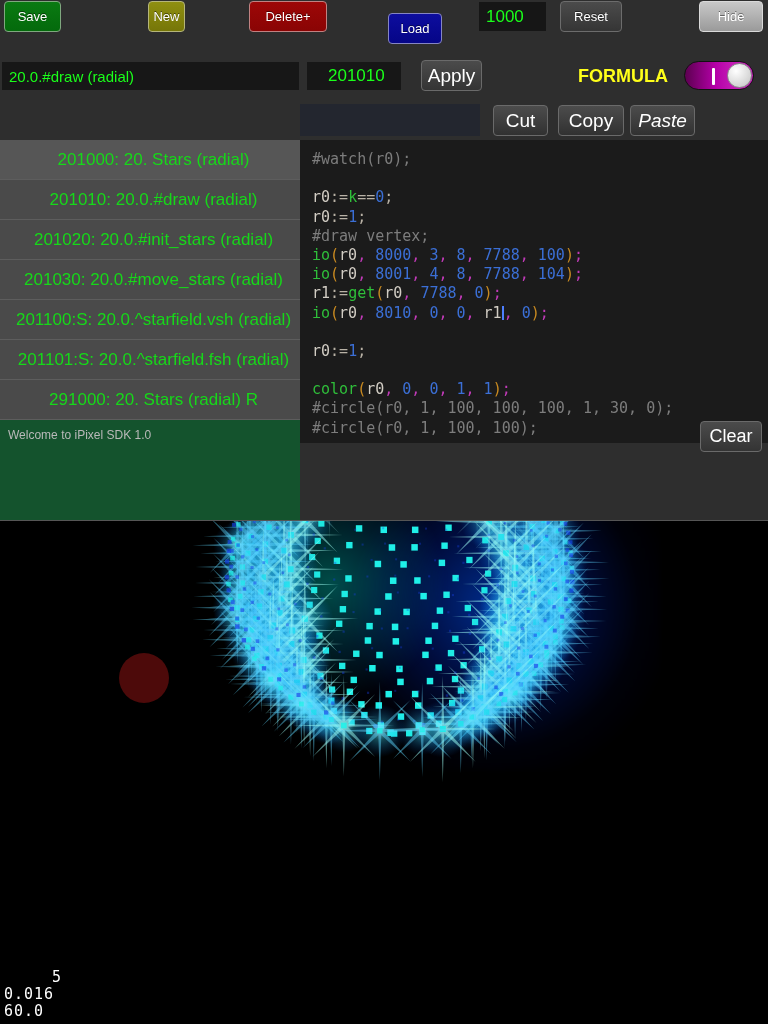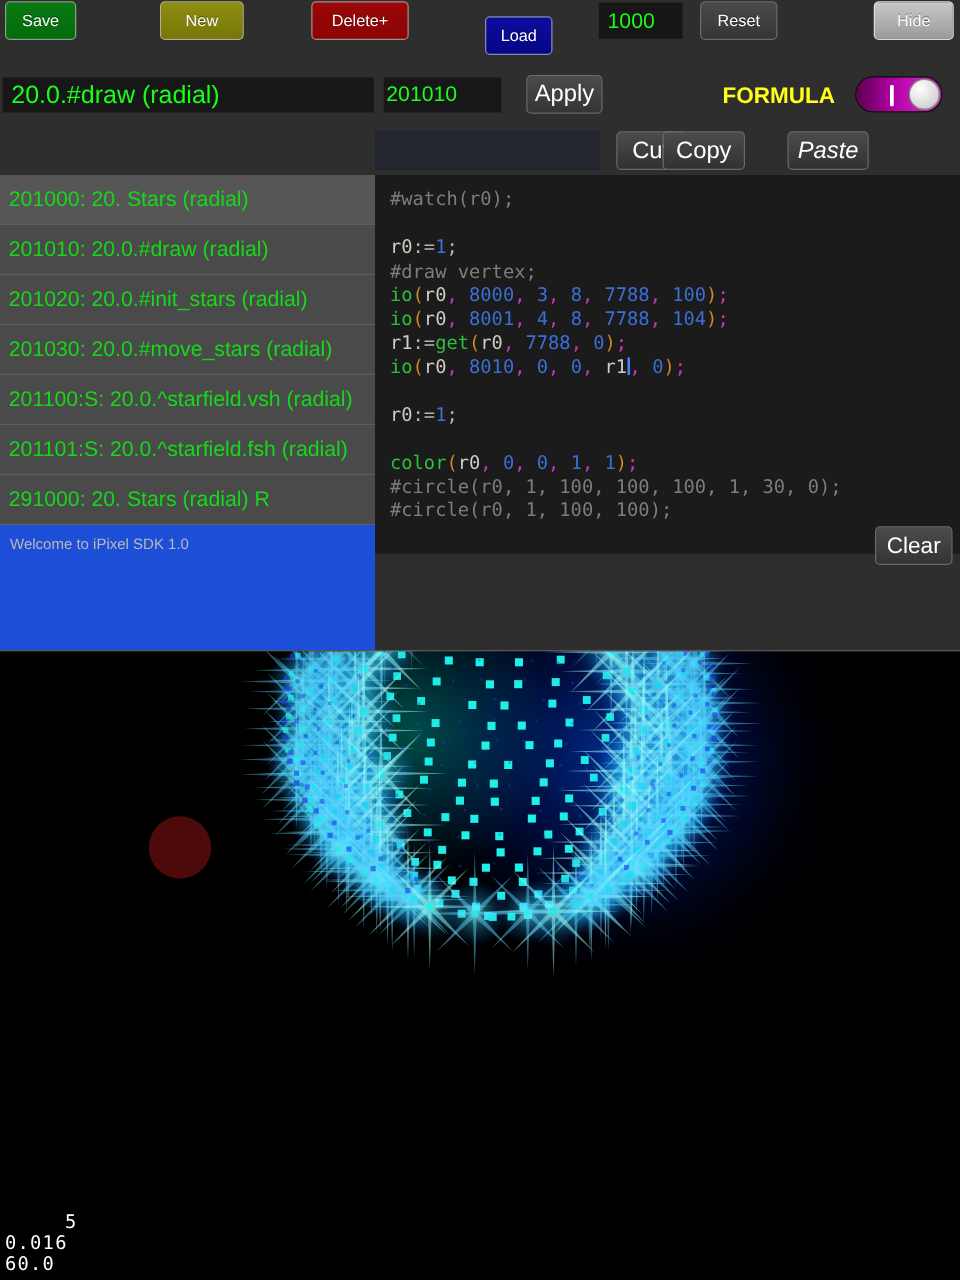--- a/index.html
+++ b/index.html
@@ -29,65 +29,65 @@
   
   #ide{position:absolute;left:0;top:0;width:768px;height:521px;background:#2e2e2e;
        border-bottom:1px solid #555;box-sizing:border-box;}
 
   
   #toolbar{position:absolute;left:0;top:0;width:768px;height:50px;}
   .btn{position:absolute;top:1px;height:31px;border-radius:4px;color:#fff;
        font-size:13px;display:flex;align-items:center;justify-content:center;
        border:1px solid rgba(255,255,255,.22);box-sizing:border-box;text-shadow:0 -1px 0 rgba(0,0,0,.5);}
   .btn.save{left:4px;width:57px;background:linear-gradient(#0a7a12,#046a0c);border-color:#7fa87f;}
-  .btn.new{left:128px;width:67px;background:linear-gradient(#8f8f11,#767608);border-color:#b5b57a;}
+  .btn.new{left:148px;width:37px;background:linear-gradient(#8f8f11,#767608);border-color:#b5b57a;}
   .btn.del{left:249px;width:78px;background:linear-gradient(#9d0707,#8a0404);border-color:#c08282;}
   .btn.load{left:388px;width:54px;background:linear-gradient(#0d0d9e,#050587);border-color:#8585c3;margin-top:12px;}
   .btn.reset{left:560px;width:62px;background:linear-gradient(#4b4b4b,#353535);border-color:#6c6c6c;}
   .btn.hide{left:699px;width:64px;background:linear-gradient(#c8c8c8,#9a9a9a);border-color:#d9d9d9;
             color:#fff;text-shadow:0 -1px 0 rgba(0,0,0,.45);}
   #count-field{position:absolute;left:479px;top:2px;width:67px;height:29px;background:#161616;
       color:#1aff1a;font-size:17px;display:flex;align-items:center;padding-left:7px;box-sizing:border-box;}
 
   
   #row2{position:absolute;left:0;top:58px;width:768px;height:38px;}
   #name-field{position:absolute;left:2px;top:4px;width:297px;height:28px;background:#171717;
-      color:#1aff1a;font-size:20px;display:flex;align-items:center;padding-left:7px;box-sizing:border-box;}
+      color:#1aff1a;font-size:15px;display:flex;align-items:center;padding-left:7px;box-sizing:border-box;}
   #id-field{position:absolute;left:307px;top:4px;width:94px;height:28px;background:#171717;
-      color:#1aff1a;font-size:17px;display:flex;align-items:center;padding-left:2px;box-sizing:border-box;}
+      color:#1aff1a;font-size:17px;display:flex;align-items:center;padding-left:21px;box-sizing:border-box;}
   #apply-btn{position:absolute;left:421px;top:2px;width:61px;height:31px;border-radius:4px;
       background:linear-gradient(#4b4b4b,#343434);border:1px solid #6a6a6a;color:#fff;font-size:19px;
       display:flex;align-items:center;justify-content:center;box-sizing:border-box;}
   #formula-label{position:absolute;left:578px;top:8px;color:#ffff1a;font-size:18px;font-weight:bold;}
   #formula-toggle{position:absolute;left:684px;top:3px;width:70px;height:29px;border-radius:15px;
       background:linear-gradient(90deg,#5c0050 0%,#b500a8 45%,#c41bb6 70%,#c41bb6 100%);
       border:1px solid #111;box-sizing:border-box;}
   #formula-toggle .bar{position:absolute;left:27px;top:6px;width:3px;height:17px;background:#fff;border-radius:1px;}
   #formula-toggle .knob{position:absolute;right:1px;top:1px;width:25px;height:25px;border-radius:50%;
       background:radial-gradient(circle at 35% 30%, #ffffff, #d4d4d4 70%, #b5b5b5 100%);border:1px solid #8a8a8a;box-sizing:border-box;}
 
   
   #row3{position:absolute;left:0;top:100px;width:768px;height:40px;}
   #search-field{position:absolute;left:300px;top:4px;width:180px;height:32px;background:#23262f;
       color:#ddd;font-size:16px;display:flex;align-items:center;padding-left:7px;box-sizing:border-box;}
   .minibtn{position:absolute;top:5px;height:31px;border-radius:4px;background:linear-gradient(#4c4c4c,#313131);
       border:1px solid #6a6a6a;color:#fff;font-size:19px;display:flex;align-items:center;justify-content:center;
       box-sizing:border-box;}
   .minibtn.cut{left:493px;width:55px;}
-  .minibtn.copy{left:530px;width:66px;}
+  .minibtn.copy{left:558px;width:66px;}
   .minibtn.paste{left:630px;width:65px;font-style:italic;}
 
   
   #list{position:absolute;left:0;top:140px;width:300px;height:280px;background:#4a4a4a;overflow:hidden;}
   .list-row{height:40px;box-sizing:border-box;border-bottom:1px solid #5d5d5d;display:flex;align-items:center;
-      padding-left:7px;color:#16d819;font-size:17px;background:#4a4a4a;}
+      padding-left:7px;color:#16d819;font-size:17px;background:#4a4a4a;justify-content:center;}
   .list-row.sel{background:#565656;}
 
   
-  #status-panel{position:absolute;left:0;top:420px;width:300px;height:100px;background:#1d4ed8;}
+  #status-panel{position:absolute;left:0;top:420px;width:300px;height:100px;background:#14532d;}
   #status-text{position:absolute;left:8px;top:8px;color:#b9b9b9;font-size:12px;}
 
   
   #editor{position:absolute;left:300px;top:140px;width:468px;height:303px;background:#1b1b1b;
       overflow:hidden;font-family:"DejaVu Sans Mono","Liberation Mono",monospace;font-size:15px;
       line-height:19.2px;padding:10px 0 0 12px;box-sizing:border-box;}
   #editor .ln{white-space:pre;height:19.2px;}
   .c-com{color:#7d7d7d;}
   .c-var{color:#d2cdc4;}
   .c-fn {color:#2fbf3a;}
@@ -1395,20 +1395,21 @@
       </div>
     </div>
 
   <div id="status-panel">
     <div id="status-text">Welcome to iPixel SDK 1.0</div>
   </div>
 
   <div id="editor">
       <div class="ln"><span class="c-com">#watch(r0);</span></div>
       <div class="ln"><span class="c-com"></span></div>
+      <div class="ln"><span class="c-var">r0</span><span class="c-op">:=</span><span class="c-fn">k</span><span class="c-op">==</span><span class="c-num">0</span><span class="c-op">;</span></div>
       <div class="ln"><span class="c-var">r0</span><span class="c-op">:=</span><span class="c-num">1</span><span class="c-op">;</span></div>
       <div class="ln"><span class="c-com">#draw vertex;</span></div>
       <div class="ln"><span class="c-fn">io</span><span class="c-paren">(</span><span class="c-var">r0</span><span class="c-comma">, </span><span class="c-num">8000</span><span class="c-comma">, </span><span class="c-num">3</span><span class="c-comma">, </span><span class="c-num">8</span><span class="c-comma">, </span><span class="c-num">7788</span><span class="c-comma">, </span><span class="c-num">100</span><span class="c-paren">)</span><span class="c-comma">;</span></div>
       <div class="ln"><span class="c-fn">io</span><span class="c-paren">(</span><span class="c-var">r0</span><span class="c-comma">, </span><span class="c-num">8001</span><span class="c-comma">, </span><span class="c-num">4</span><span class="c-comma">, </span><span class="c-num">8</span><span class="c-comma">, </span><span class="c-num">7788</span><span class="c-comma">, </span><span class="c-num">104</span><span class="c-paren">)</span><span class="c-comma">;</span></div>
       <div class="ln"><span class="c-var">r1</span><span class="c-op">:=</span><span class="c-fn">get</span><span class="c-paren">(</span><span class="c-var">r0</span><span class="c-comma">, </span><span class="c-num">7788</span><span class="c-comma">, </span><span class="c-num">0</span><span class="c-paren">)</span><span class="c-comma">;</span></div>
       <div class="ln"><span class="c-fn">io</span><span class="c-paren">(</span><span class="c-var">r0</span><span class="c-comma">, </span><span class="c-num">8010</span><span class="c-comma">, </span><span class="c-num">0</span><span class="c-comma">, </span><span class="c-num">0</span><span class="c-comma">, </span><span class="c-var">r1</span><span class="caret"></span><span class="c-comma">, </span><span class="c-num">0</span><span class="c-paren">)</span><span class="c-comma">;</span></div>
       <div class="ln"><span class="c-com"></span></div>
       <div class="ln"><span class="c-var">r0</span><span class="c-op">:=</span><span class="c-num">1</span><span class="c-op">;</span></div>
       <div class="ln"><span class="c-com"></span></div>
       <div class="ln"><span class="c-fn">color</span><span class="c-paren">(</span><span class="c-var">r0</span><span class="c-comma">, </span><span class="c-num">0</span><span class="c-comma">, </span><span class="c-num">0</span><span class="c-comma">, </span><span class="c-num">1</span><span class="c-comma">, </span><span class="c-num">1</span><span class="c-paren">)</span><span class="c-comma">;</span></div>

